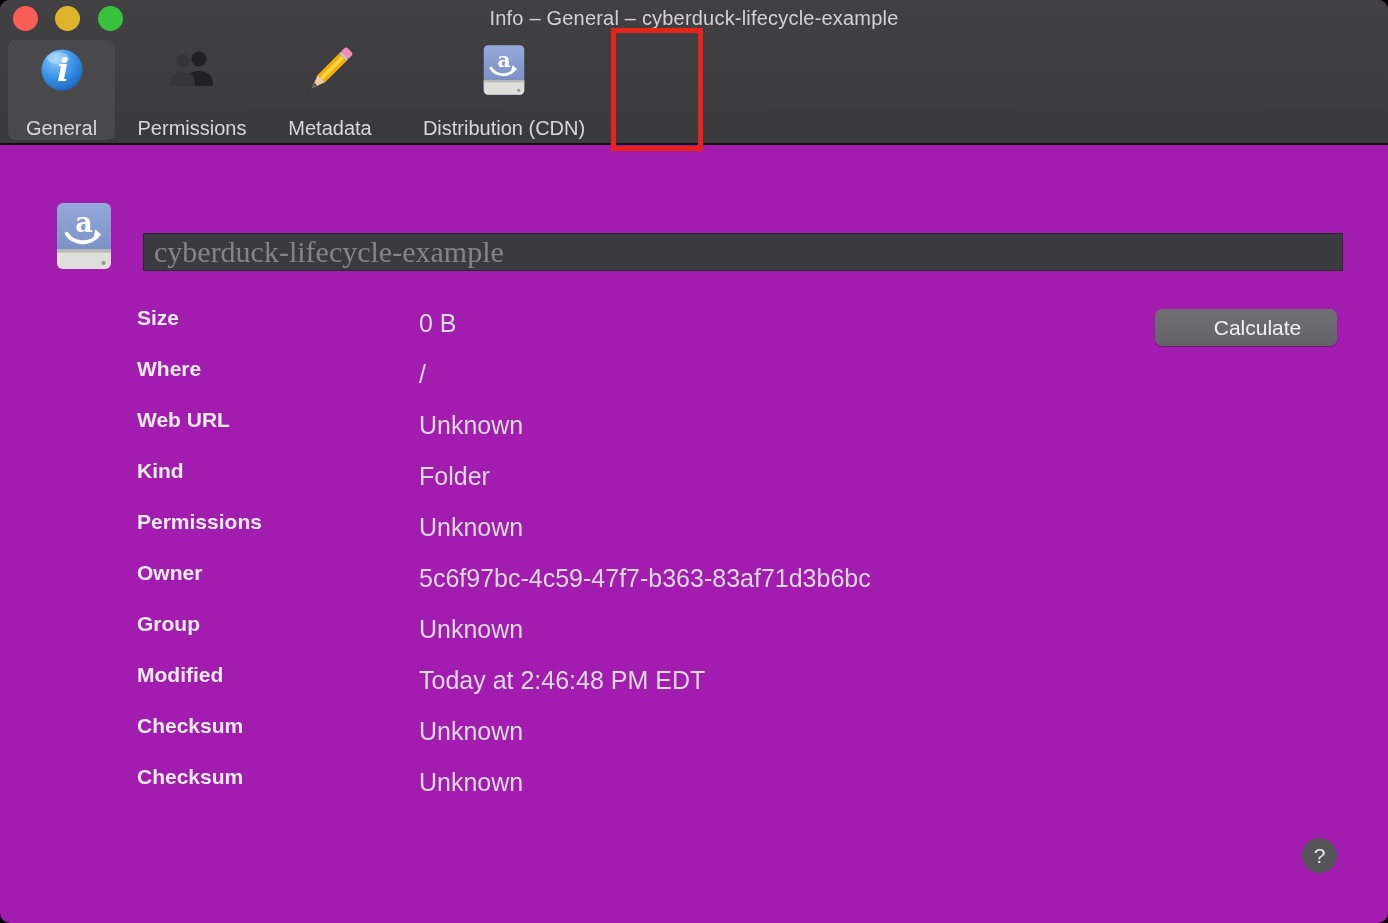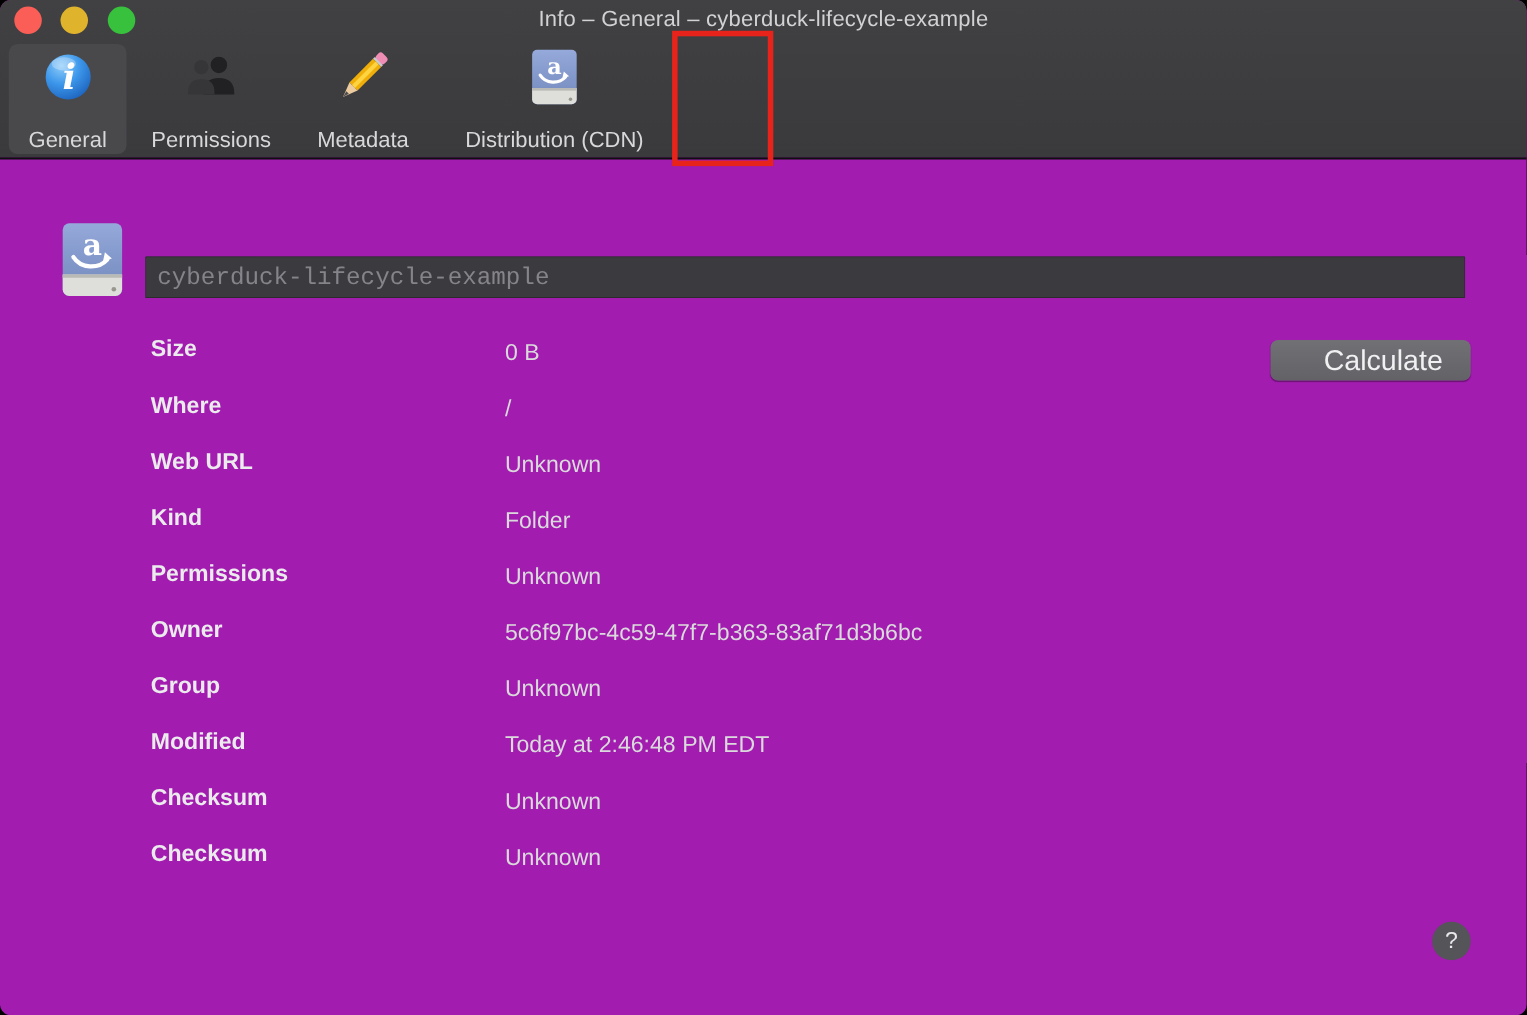--- a/index.html
+++ b/index.html
@@ -32,33 +32,33 @@
   #tab-distribution { left:394px; width:220px; }
   #tab-s3           { left:618px; width:78px; }
 
   
   .annotation-rect { position:absolute; left:611px; top:28px; width:92px; height:123px;
                      border:5px solid #e8231b; z-index:60; pointer-events:none; }
 
   
   .file-icon-big { position:absolute; left:48px; top:199px; width:72px; height:74px; }
 
-  .name-field { position:absolute; left:132px; top:233px; width:1200px; height:38px;
+  .name-field { position:absolute; left:143px; top:233px; width:1200px; height:38px;
                 background:#3b3b3f; border:1px solid #2b2b2e; border-top-color:#28282b;
-                color:#84848a; font-size:22px; font-family:Liberation Mono, monospace;
+                color:#84848a; font-size:30px; font-family:Liberation Serif, serif;
                 padding:0 10px; outline:none; border-radius:1px; }
 
   .rows { position:absolute; left:0; top:306px; width:1388px; }
-  .row { display:flex; height:51px; align-items:flex-start;gap:40px; }
+  .row { display:flex; height:51px; align-items:flex-start; }
   .row-label { margin-left:137px; width:282px; font-size:21px; font-weight:bold; color:#ebebed; }
-  .row-value { font-size:21px; color:#dadadc; position:relative; top:3px; white-space:nowrap;text-align:right; }
+  .row-value { font-size:25px; color:#dadadc; position:relative; top:3px; white-space:nowrap;text-align:right; }
 
   .calc-btn { position:absolute; left:1155px; top:309px; width:182px; height:37px;
               background:linear-gradient(#707075, #636367); border:none; border-radius:7px;
-              color:#f1f1f3; font-size:26px; font-family:"Liberation Sans",sans-serif;
+              color:#f1f1f3; font-size:21px; font-family:"Liberation Sans",sans-serif;
               box-shadow:0 1px 1px rgba(0,0,0,0.35);padding-left:23px; }
 
   .help-btn { position:absolute; left:1302px; top:838px; width:35px; height:35px;
               border-radius:50%; background:#545459; border:none; color:#e9e9eb;
               font-size:21px; font-family:"Liberation Sans",sans-serif;
               display:flex; align-items:center; justify-content:center; }
 
   .svgdefs { position:absolute; width:0; height:0; overflow:hidden; }
 </style>
 </head>

